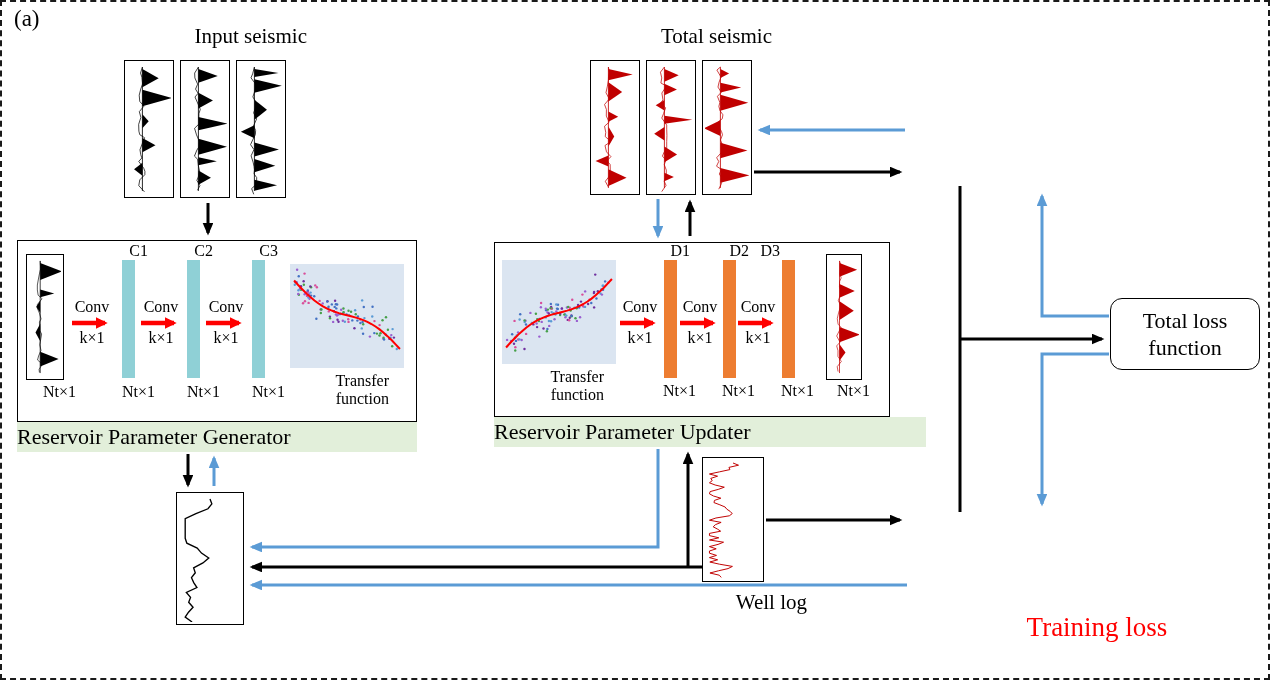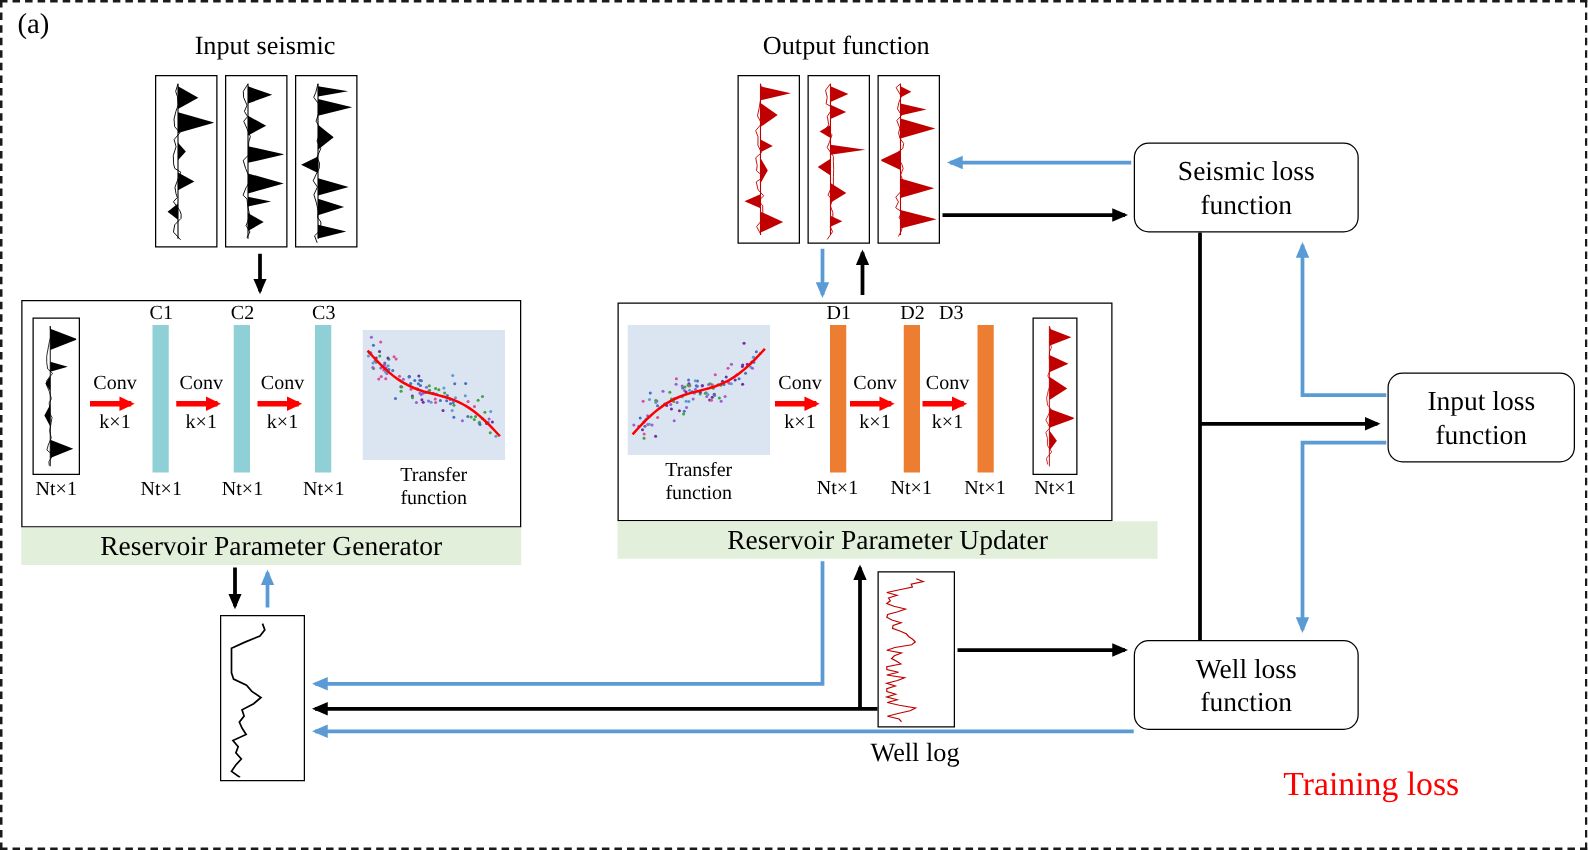--- a/index.html
+++ b/index.html
@@ -6,24 +6,24 @@
   html,body{background:#ffffff}
   body{font-family:"Liberation Serif", serif;color:#000}
   #canvas{position:relative;width:1270px;height:680px;background:#fff;border:2px dashed #1a1a1a;overflow:hidden}
   #overlay{position:absolute;left:0;top:0;width:1270px;height:680px}
   .fw{stroke:var(--forward-arrow,#000);stroke-width:3;fill:none}
   .bw{stroke:var(--backward-arrow,#5b9bd5);stroke-width:3;fill:none}
   .hb{fill:var(--forward-arrow,#000)}
   .hu{fill:var(--backward-arrow,#5b9bd5)}
   .hr{fill:var(--conv-arrow,#ff0000)}
   .cv{stroke:var(--conv-arrow,#ff0000);stroke-width:4.5}
-  .lbl{position:absolute;text-align:center;line-height:1.15}
+  .lbl{position:absolute;text-align:right;line-height:1.15}
   .panel{position:absolute;background:#fff;border:1.6px solid #000}
   .tracebox{position:absolute;background:#fff;border:1px solid #000;padding:2px}
-  .banner{position:absolute;background:var(--banner-bg,#e2efda);display:flex;align-items:center;justify-content:center;font-size:22px}
+  .banner{position:absolute;background:var(--banner-bg,#e2efda);display:flex;align-items:center;font-size:22px}
   .loss{position:absolute;background:#fff;border:1.7px solid #000;border-radius:12px;display:flex;align-items:center;justify-content:center;text-align:center;font-size:22px;line-height:1.25;padding:4px 14px}
   .bar{position:absolute}
   .bar.gen{background:var(--generator-bar,#8fd0d6)}
   .bar.upd{background:var(--updater-bar,#ed7d31)}
   .convgrp{position:absolute;display:flex;flex-direction:column;align-items:center;font-size:16px;line-height:1.05;gap:1px}
   .small{font-size:16px}
   svg.trace{width:100%;height:100%;display:block}
   svg.scatter{position:absolute}
   .stage{position:absolute;text-align:center;font-size:27px;color:var(--stage-text,#ff0000)}
 </style>
@@ -266,21 +266,21 @@
   <div class="banner" style="left:15px;top:420px;width:400px;height:30px">
     <span>Reservoir Parameter Generator</span>
   </div>
 
   <div class="tracebox" style="left:174px;top:490px;width:68px;height:133px">
       <svg class="trace" viewBox="0 0 64 129" preserveAspectRatio="none">
         <path d="M32,4 L33.9,9.0 L29.9,14.0 L17.5,19.0 L6.4,24.0 L6.4,29.0 L6.4,34.0 L6.4,39.0 L6.4,44.0 L8.1,49.0 L18.8,54.0 L23.2,59.0 L30.7,64.0 L24.7,69.0 L15.1,74.0 L16.8,79.0 L12.9,84.0 L15.2,89.0 L18.5,94.0 L7.6,99.0 L11.9,104.0 L10.0,109.0 L14.5,114.0 L9.8,119.0 L6.4,124.0 L13.5,129.0" fill="none" stroke="#000000" stroke-width="1.4"></path>
       </svg>
     </div>
 
-  <div class="lbl" style="left:580px;top:22px;width:190px;font-size:21px">Output function</div>
+  <div class="lbl" style="left:580px;top:22px;width:190px;font-size:21px">Total seismic</div>
   <div class="tracebox" style="left:588px;top:58px;width:50px;height:135px">
       <svg class="trace" viewBox="0 0 40 128" preserveAspectRatio="none">
         <line x1="14" y1="4" x2="14" y2="124" stroke="#c00000" stroke-width="0.8"></line>
         <path d="M14,4 L15.0,9.8 L14.1,13.6 L14.0,17.0 L13.1,22.9 L11.8,29.5 L14.8,35.6 L10.5,41.2 L12.2,46.1 L12.1,52.7 L14.7,58.7 L10.5,62.7 L11.6,68.9 L11.1,73.0 L16.3,77.9 L10.9,81.9 L12.3,88.2 L16.3,92.9 L12.7,97.0 L15.6,100.8 L15.7,106.7 L15.2,111.8 L11.2,117.4 L13.9,122.9" fill="none" stroke="#c00000" stroke-width="0.7"></path>
         <path d="M14,6.0 L36.1,11.5 L14,17.1 Z" fill="#c00000"></path>
         <path d="M14,19.2 L26.5,28.7 L14,38.3 Z" fill="#c00000"></path>
         <path d="M14,48.2 L22.9,53.3 L14,58.4 Z" fill="#c00000"></path>
         <path d="M14,62.9 L19.3,72.9 L14,82.9 Z" fill="#c00000"></path>
         <path d="M14,91.7 L2.3,97.3 L14,102.8 Z" fill="#c00000"></path>
         <path d="M14,105.5 L30.5,113.8 L14,122.1 Z" fill="#c00000"></path>
@@ -477,25 +477,19 @@
     <span>Reservoir Parameter Updater</span>
   </div>
 
   <div class="tracebox" style="left:700px;top:455px;width:62px;height:125px">
       <svg class="trace" viewBox="0 0 58 119" preserveAspectRatio="none">
         <path d="M29,3 L34.7,5.2 L24.8,7.4 L25.8,9.6 L15.2,11.8 L4.6,14.0 L13.0,16.2 L6.0,18.4 L7.5,20.6 L4.6,22.8 L10.5,25.0 L20.0,27.2 L13.7,29.4 L5.3,31.6 L4.6,33.8 L8.8,36.0 L16.4,38.2 L9.8,40.4 L9.3,42.6 L15.4,44.8 L20.8,47.0 L22.6,49.2 L26.1,51.4 L28.2,53.6 L25.2,55.8 L11.3,58.0 L4.6,60.2 L16.7,62.4 L10.9,64.6 L8.5,66.8 L12.8,69.0 L16.2,71.2 L4.6,73.4 L4.6,75.6 L14.3,77.8 L4.6,80.0 L19.2,82.2 L13.5,84.4 L4.6,86.6 L11.6,88.8 L4.6,91.0 L4.6,93.2 L11.9,95.4 L4.6,97.6 L13.1,99.8 L5.0,102.0 L15.0,104.2 L28.4,106.4 L23.9,108.6 L13.9,110.8 L5.1,113.0 L14.8,115.2 L16.8,117.4" fill="none" stroke="#c00000" stroke-width="1"></path>
       </svg>
     </div>
   <div class="lbl" style="left:655px;top:588px;width:150px;font-size:21px">Well log</div>
 
-  <div class="loss" style="left:905px;top:112px;width:180px;height:72px">
-    <span>Seismic loss function</span>
-  </div>
   <div class="loss" style="left:1108px;top:296px;width:150px;height:72px">
-    <span>Input loss function</span>
-  </div>
-  <div class="loss" style="left:905px;top:510px;width:180px;height:72px">
-    <span>Well loss function</span>
+    <span>Total loss function</span>
   </div>
 
   <div class="stage" style="left:950px;top:610px;width:290px">Training loss</div>
 
 </div>
 
 </body></html>

